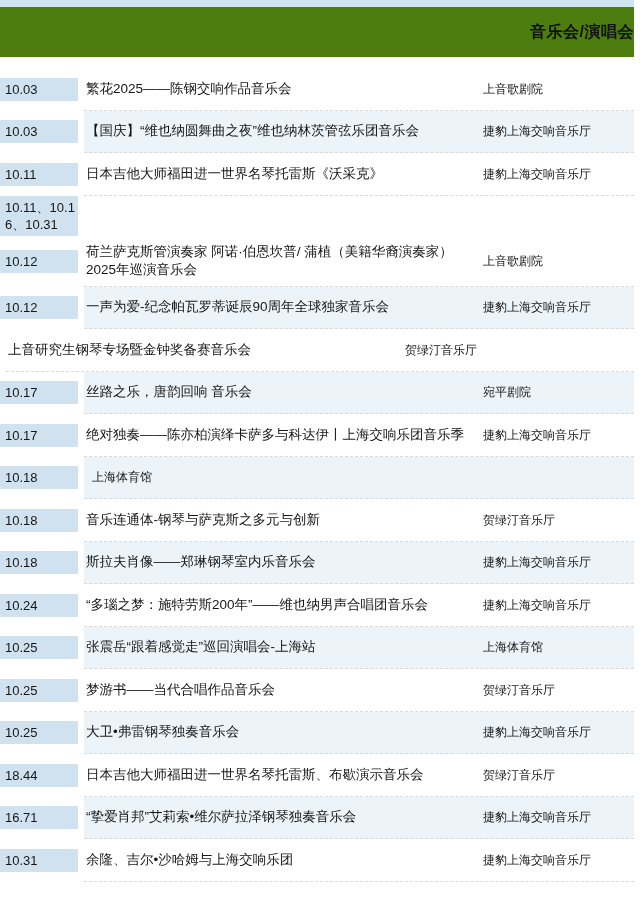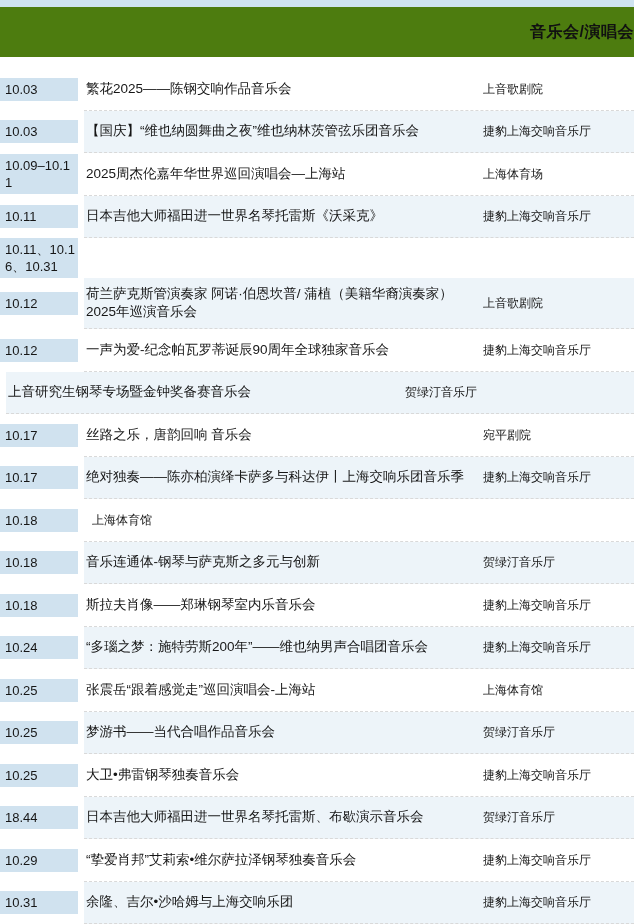--- a/index.html
+++ b/index.html
@@ -103,28 +103,20 @@
   </div>
       <div class="row">
     <div class="date">10.03</div>
     <div class="vgap"></div>
     <div class="content">
       <div class="event">【国庆】“维也纳圆舞曲之夜”维也纳林茨管弦乐团音乐会</div>
       <div class="venue">捷豹上海交响音乐厅</div>
     </div>
   </div>
       <div class="row">
-    <div class="date">10.09–10.11</div>
-    <div class="vgap"></div>
-    <div class="content">
-      <div class="event">2025周杰伦嘉年华世界巡回演唱会—上海站</div>
-      <div class="venue">上海体育场</div>
-    </div>
-  </div>
-      <div class="row">
     <div class="date">10.11</div>
     <div class="vgap"></div>
     <div class="content">
       <div class="event">日本吉他大师福田进一世界名琴托雷斯《沃采克》</div>
       <div class="venue">捷豹上海交响音乐厅</div>
     </div>
   </div>
       <div class="row">
     <div class="date">10.11、10.16、10.31</div>
     <div class="vgap"></div>
@@ -225,21 +217,21 @@
   </div>
       <div class="row">
     <div class="date">18.44</div>
     <div class="vgap"></div>
     <div class="content">
       <div class="event">日本吉他大师福田进一世界名琴托雷斯、布歇演示音乐会</div>
       <div class="venue">贺绿汀音乐厅</div>
     </div>
   </div>
       <div class="row">
-    <div class="date">10.29</div>
+    <div class="date">16.71</div>
     <div class="vgap"></div>
     <div class="content">
       <div class="event">“挚爱肖邦”艾莉索•维尔萨拉泽钢琴独奏音乐会</div>
       <div class="venue">捷豹上海交响音乐厅</div>
     </div>
   </div>
       <div class="row">
     <div class="date">10.31</div>
     <div class="vgap"></div>
     <div class="content">

